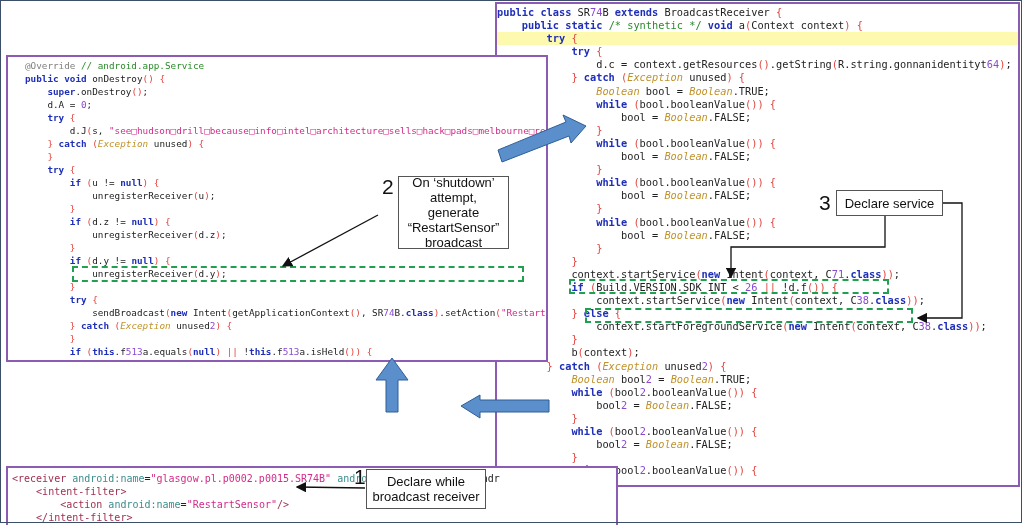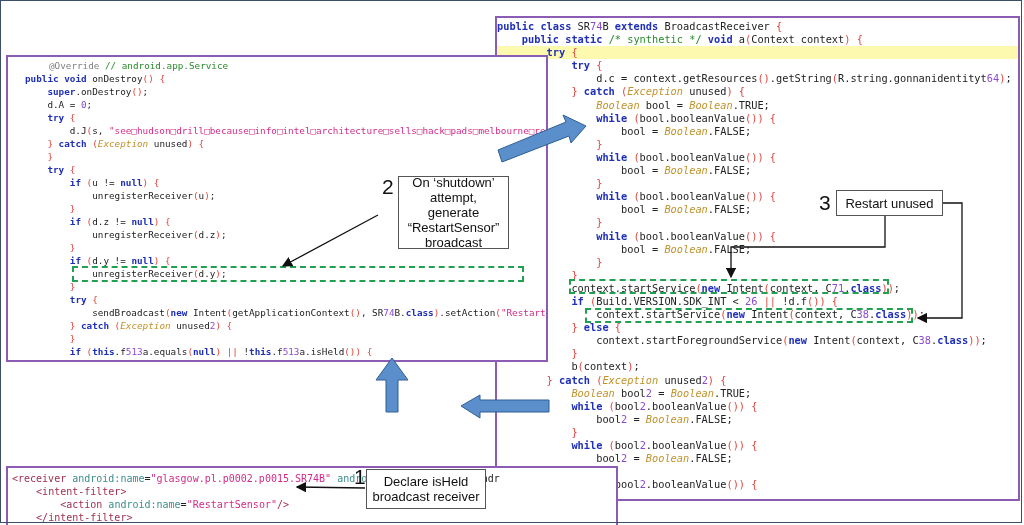--- a/index.html
+++ b/index.html
@@ -17,21 +17,21 @@
   }
   .code {
     position:absolute; white-space:pre; font-size:9.3px; line-height:13px; color:#222;
     font-family:"DejaVu Sans Mono", monospace;
   }
   .code .ln { display:block; height:13px; }
   .kw { color:#1f2fb8; font-weight:bold; }
   .str { color:#d22b8a; }
   .br { color:#e0453f; }
   .cmt { color:#2a8a2a; }
-  .ann { color:#808080;margin-left:24px; }
+  .ann { color:#808080; }
   .ty { color:#c0922a;font-style:italic; }
   .num { color:#8a4ad0; }
   .xtag { color:#a03050; }
   .xattr { color:#3c8c8c; }
   .hl { background:#fdfab0; }
 
   .right .code { font-size:10.3px; line-height:13.1px; }
   .right .code .ln { height:13.1px; }
 
   .callout {
@@ -47,21 +47,21 @@
   }
   svg.overlay { position:absolute; left:0; top:0; pointer-events:none; }
 </style>
 </head>
 <body>
 
 <div class="panel" data-name="service-code-panel" style="left:6px; top:55px; width:542px; height:307px;">
   <div class="code" id="svc-code" data-name="service-code" style="left:17px; top:2px;"><span class="ln" data-name="code-line"><span class="ann">@Override</span> <span class="cmt">// android.app.Service</span></span><span class="ln" data-name="code-line"><span class="kw">public</span> <span class="kw">void</span> onDestroy<span class="br">(</span><span class="br">)</span> <span class="br">{</span></span><span class="ln" data-name="code-line">    <span class="kw">super</span>.onDestroy<span class="br">(</span><span class="br">)</span>;</span><span class="ln" data-name="code-line">    d.A = <span class="num">0</span>;</span><span class="ln" data-name="code-line">    <span class="kw">try</span> <span class="br">{</span></span><span class="ln" data-name="code-line">        d.J<span class="br">(</span>s, <span class="str">"see□hudson□drill□because□info□intel□architecture□sells□hack□pads□melbourne□readings□analyst</span></span><span class="ln" data-name="code-line">    <span class="br">}</span> <span class="kw">catch</span> <span class="br">(</span><span class="ty">Exception</span> unused<span class="br">)</span> <span class="br">{</span></span><span class="ln" data-name="code-line">    <span class="br">}</span></span><span class="ln" data-name="code-line">    <span class="kw">try</span> <span class="br">{</span></span><span class="ln" data-name="code-line">        <span class="kw">if</span> <span class="br">(</span>u != <span class="kw">null</span><span class="br">)</span> <span class="br">{</span></span><span class="ln" data-name="code-line">            unregisterReceiver<span class="br">(</span>u<span class="br">)</span>;</span><span class="ln" data-name="code-line">        <span class="br">}</span></span><span class="ln" data-name="code-line">        <span class="kw">if</span> <span class="br">(</span>d.z != <span class="kw">null</span><span class="br">)</span> <span class="br">{</span></span><span class="ln" data-name="code-line">            unregisterReceiver<span class="br">(</span>d.z<span class="br">)</span>;</span><span class="ln" data-name="code-line">        <span class="br">}</span></span><span class="ln" data-name="code-line">        <span class="kw">if</span> <span class="br">(</span>d.y != <span class="kw">null</span><span class="br">)</span> <span class="br">{</span></span><span class="ln" data-name="code-line">            unregisterReceiver<span class="br">(</span>d.y<span class="br">)</span>;</span><span class="ln" data-name="code-line">        <span class="br">}</span></span><span class="ln" data-name="code-line">        <span class="kw">try</span> <span class="br">{</span></span><span class="ln" data-name="code-line">            sendBroadcast<span class="br">(</span><span class="kw">new</span> Intent<span class="br">(</span>getApplicationContext<span class="br">(</span><span class="br">)</span>, SR<span class="num">7</span><span class="num">4</span>B.<span class="kw">class</span><span class="br">)</span>.setAction<span class="br">(</span><span class="str">"RestartSensor"</span>;</span><span class="ln" data-name="code-line">        <span class="br">}</span> <span class="kw">catch</span> <span class="br">(</span><span class="ty">Exception</span> unused<span class="num">2</span><span class="br">)</span> <span class="br">{</span></span><span class="ln" data-name="code-line">        <span class="br">}</span></span><span class="ln" data-name="code-line">        <span class="kw">if</span> <span class="br">(</span><span class="kw">this</span>.f<span class="num">5</span><span class="num">1</span><span class="num">3</span>a.equals<span class="br">(</span><span class="kw">null</span><span class="br">)</span> <span class="br">||</span> !<span class="kw">this</span>.f<span class="num">5</span><span class="num">1</span><span class="num">3</span>a.isHeld<span class="br">(</span><span class="br">)</span><span class="br">)</span> <span class="br">{</span></span><span class="ln" data-name="code-line">            <span class="kw">return</span>;</span></div>
 </div>
 
-<div class="panel right" data-name="receiver-code-panel" style="left:495px; top:16px; width:525px; height:485px;">
+<div class="panel right" data-name="receiver-code-panel" style="left:495px; top:2px; width:525px; height:485px;">
   <div class="code" id="rcv-code" data-name="receiver-code" style="left:0; top:2px; width:521px;"><span class="ln" data-name="code-line"><span class="kw">public</span> <span class="kw">class</span> SR<span class="num">7</span><span class="num">4</span>B <span class="kw">extends</span> BroadcastReceiver <span class="br">{</span></span><span class="ln" data-name="code-line">    <span class="kw">public</span> <span class="kw">static</span> <span class="cmt">/* synthetic */</span> <span class="kw">void</span> a<span class="br">(</span>Context context<span class="br">)</span> <span class="br">{</span></span><span class="ln hl" data-name="code-line">        <span class="kw">try</span> <span class="br">{</span></span><span class="ln" data-name="code-line">            <span class="kw">try</span> <span class="br">{</span></span><span class="ln" data-name="code-line">                d.c = context.getResources<span class="br">(</span><span class="br">)</span>.getString<span class="br">(</span>R.string.gonnanidentityt<span class="num">6</span><span class="num">4</span><span class="br">)</span>;</span><span class="ln" data-name="code-line">            <span class="br">}</span> <span class="kw">catch</span> <span class="br">(</span><span class="ty">Exception</span> unused<span class="br">)</span> <span class="br">{</span></span><span class="ln" data-name="code-line">                <span class="ty">Boolean</span> bool = <span class="ty">Boolean</span>.TRUE;</span><span class="ln" data-name="code-line">                <span class="kw">while</span> <span class="br">(</span>bool.booleanValue<span class="br">(</span><span class="br">)</span><span class="br">)</span> <span class="br">{</span></span><span class="ln" data-name="code-line">                    bool = <span class="ty">Boolean</span>.FALSE;</span><span class="ln" data-name="code-line">                <span class="br">}</span></span><span class="ln" data-name="code-line">                <span class="kw">while</span> <span class="br">(</span>bool.booleanValue<span class="br">(</span><span class="br">)</span><span class="br">)</span> <span class="br">{</span></span><span class="ln" data-name="code-line">                    bool = <span class="ty">Boolean</span>.FALSE;</span><span class="ln" data-name="code-line">                <span class="br">}</span></span><span class="ln" data-name="code-line">                <span class="kw">while</span> <span class="br">(</span>bool.booleanValue<span class="br">(</span><span class="br">)</span><span class="br">)</span> <span class="br">{</span></span><span class="ln" data-name="code-line">                    bool = <span class="ty">Boolean</span>.FALSE;</span><span class="ln" data-name="code-line">                <span class="br">}</span></span><span class="ln" data-name="code-line">                <span class="kw">while</span> <span class="br">(</span>bool.booleanValue<span class="br">(</span><span class="br">)</span><span class="br">)</span> <span class="br">{</span></span><span class="ln" data-name="code-line">                    bool = <span class="ty">Boolean</span>.FALSE;</span><span class="ln" data-name="code-line">                <span class="br">}</span></span><span class="ln" data-name="code-line">            <span class="br">}</span></span><span class="ln" data-name="code-line">            context.startService<span class="br">(</span><span class="kw">new</span> Intent<span class="br">(</span>context, C<span class="num">7</span><span class="num">1</span>.<span class="kw">class</span><span class="br">)</span><span class="br">)</span>;</span><span class="ln" data-name="code-line">            <span class="kw">if</span> <span class="br">(</span>Build.VERSION.SDK_INT &lt; <span class="num">26</span> <span class="br">||</span> !d.f<span class="br">(</span><span class="br">)</span><span class="br">)</span> <span class="br">{</span></span><span class="ln" data-name="code-line">                context.startService<span class="br">(</span><span class="kw">new</span> Intent<span class="br">(</span>context, C<span class="num">3</span><span class="num">8</span>.<span class="kw">class</span><span class="br">)</span><span class="br">)</span>;</span><span class="ln" data-name="code-line">            <span class="br">}</span> <span class="kw">else</span> <span class="br">{</span></span><span class="ln" data-name="code-line">                context.startForegroundService<span class="br">(</span><span class="kw">new</span> Intent<span class="br">(</span>context, C<span class="num">3</span><span class="num">8</span>.<span class="kw">class</span><span class="br">)</span><span class="br">)</span>;</span><span class="ln" data-name="code-line">            <span class="br">}</span></span><span class="ln" data-name="code-line">            b<span class="br">(</span>context<span class="br">)</span>;</span><span class="ln" data-name="code-line">        <span class="br">}</span> <span class="kw">catch</span> <span class="br">(</span><span class="ty">Exception</span> unused<span class="num">2</span><span class="br">)</span> <span class="br">{</span></span><span class="ln" data-name="code-line">            <span class="ty">Boolean</span> bool<span class="num">2</span> = <span class="ty">Boolean</span>.TRUE;</span><span class="ln" data-name="code-line">            <span class="kw">while</span> <span class="br">(</span>bool<span class="num">2</span>.booleanValue<span class="br">(</span><span class="br">)</span><span class="br">)</span> <span class="br">{</span></span><span class="ln" data-name="code-line">                bool<span class="num">2</span> = <span class="ty">Boolean</span>.FALSE;</span><span class="ln" data-name="code-line">            <span class="br">}</span></span><span class="ln" data-name="code-line">            <span class="kw">while</span> <span class="br">(</span>bool<span class="num">2</span>.booleanValue<span class="br">(</span><span class="br">)</span><span class="br">)</span> <span class="br">{</span></span><span class="ln" data-name="code-line">                bool<span class="num">2</span> = <span class="ty">Boolean</span>.FALSE;</span><span class="ln" data-name="code-line">            <span class="br">}</span></span><span class="ln" data-name="code-line">            <span class="kw">while</span> <span class="br">(</span>bool<span class="num">2</span>.booleanValue<span class="br">(</span><span class="br">)</span><span class="br">)</span> <span class="br">{</span></span></div>
 </div>
 
 <div class="panel" data-name="manifest-code-panel" style="left:6px; top:466px; width:612px; height:73px;">
   <div class="code" id="man-code" data-name="manifest-code" style="left:4px; top:4px; font-size:10px; line-height:13.5px;"><span class="ln" data-name="code-line"><span class="xtag">&lt;receiver</span> <span class="xattr">android:name</span>=<span class="str">"glasgow.pl.p0002.p0015.SR74B"</span> <span class="xattr">android:enabled</span>=<span class="str">"true"</span> andr</span><span class="ln" data-name="code-line">    <span class="xtag">&lt;intent-filter</span><span class="xtag">&gt;</span></span><span class="ln" data-name="code-line">        <span class="xtag">&lt;action</span> <span class="xattr">android:name</span>=<span class="str">"RestartSensor"</span><span class="xtag">/&gt;</span></span><span class="ln" data-name="code-line">    <span class="xtag">&lt;/intent-filter</span><span class="xtag">&gt;</span></span><span class="ln" data-name="code-line"><span class="xtag">&lt;/receiver</span><span class="xtag">&gt;</span></span></div>
 </div>
 
 <style>
   .panel[data-name="service-code-panel"] { z-index:3; }
   .panel[data-name="manifest-code-panel"] { z-index:3; }
@@ -69,24 +69,24 @@
 </style>
 
 <div class="dash" data-name="send-broadcast-highlight" style="left:72px; top:266px; width:452px; height:16px; z-index:5;"></div>
 <div class="dash" data-name="start-service-c71-highlight" style="left:569px; top:279px; width:320px; height:15px; z-index:5;"></div>
 <div class="dash" data-name="start-service-c38-highlight" style="left:585px; top:308px; width:328px; height:15px; z-index:5;"></div>
 
 <div class="stepnum" data-name="step-2-number" style="left:382px; top:175px; z-index:6;">2</div>
 <div class="callout" data-name="step-2-callout" style="left:398px; top:176px; width:111px; height:73px; z-index:6; padding:0 4px;">On ‘shutdown’ attempt, generate “RestartSensor” broadcast</div>
 
 <div class="stepnum" data-name="step-3-number" style="left:819px; top:191px; z-index:6;">3</div>
-<div class="callout" data-name="step-3-callout" style="left:836px; top:190px; width:107px; height:26px; z-index:6;">Restart unused</div>
+<div class="callout" data-name="step-3-callout" style="left:836px; top:190px; width:107px; height:26px; z-index:6;">Declare service</div>
 
 <div class="stepnum" data-name="step-1-number" style="left:354px; top:465px; z-index:6;">1</div>
-<div class="callout" data-name="step-1-callout" style="left:366px; top:469px; width:120px; height:40px; z-index:6; padding:0 2px;">Declare isHeld broadcast receiver</div>
+<div class="callout" data-name="step-1-callout" style="left:366px; top:469px; width:120px; height:40px; z-index:6; padding:0 2px;">Declare while broadcast receiver</div>
 
 <svg class="overlay" width="1024" height="525" style="z-index:7;" data-name="annotation-arrows">
   <defs>
     <marker id="ah" markerWidth="8" markerHeight="8" refX="7" refY="4" orient="auto">
       <path d="M0,0 L8,4 L0,8 z" fill="#111"></path>
     </marker>
   </defs>
 
   <line data-name="step-2-pointer" x1="378" y1="215" x2="283" y2="266" stroke="#111" stroke-width="1.3" marker-end="url(#ah)"></line>
 

